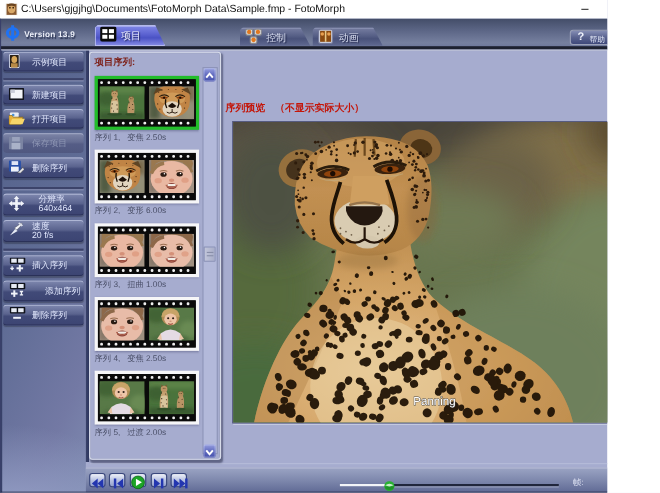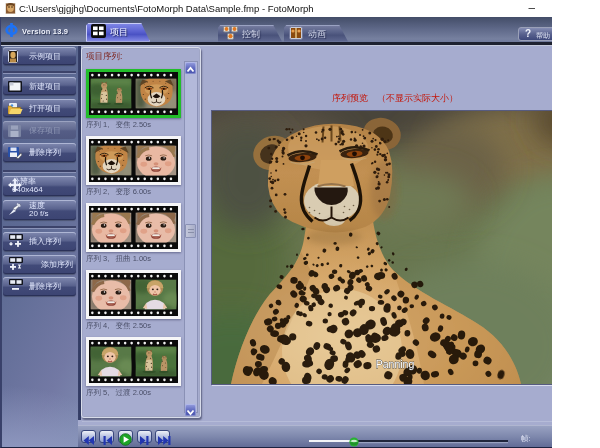--- a/index.html
+++ b/index.html
@@ -19,30 +19,30 @@
 
 #sidebar{position:absolute;left:0;top:46px;width:78px;height:402px;background:radial-gradient(170px 120px at 8px 430px,#9aa5cb,rgba(0,0,0,0) 75%),linear-gradient(115deg,#525f89 0%,#5f6c95 45%,#7379a4 80%,#7f8bb1 100%)}
 #sidebar .edge{position:absolute;right:-2.5px;top:0;width:2.5px;height:373.5px;background:linear-gradient(90deg,#39426a,#2e3760)}
 #sidebar .ledge{position:absolute;left:0;top:0;width:1.5px;height:100%;background:#39426a}
 .sbtn{position:absolute;left:3px;width:73px;border-radius:3px;background:linear-gradient(#8089b0 0%,#5a638e 45%,#414a78 55%,#3c4472 100%);box-shadow:inset 0 1px 0 #aeb6d4,inset 0 -1px 0 #2a3158,0 1px 1px rgba(0,0,0,.25);}
 .sbtn-dis{background:linear-gradient(#7e86a8 0%,#646c92 45%,#555d86 55%,#505880 100%);box-shadow:inset 0 1px 0 #9aa2c0}
 .sico{position:absolute;left:5px;top:2px;width:16px;height:14px}
 .ssep{position:absolute;left:3px;width:73px;height:2px;background:#3c436a;box-shadow:0 1px 0 #8b94b8}
 
 #panel{position:absolute;left:81px;top:46.5px;width:119.5px;height:371.5px;border:1.5px solid #d8dcea;border-radius:3px;box-shadow:1px 2px 1.5px rgba(25,30,60,.5),inset 0 0 0 0.5px #9aa0bc;box-sizing:border-box}
-#ptitle{position:absolute;left:4px;top:3.5px;font-size:8.5px;font-weight:normal;color:#7c1f17}
+#ptitle{position:absolute;left:4px;top:3.5px;font-size:8.5px;font-weight:bold;color:#7c1f17}
 .fitem{position:absolute;left:4px;width:95px;height:49px;background:#f6f6f8;box-shadow:0 1px 2px rgba(40,40,80,.5)}
 .fstrip{position:absolute;left:3px;top:3px;width:89px;height:43px;background:#0c0c0c}
 
 .flabel{position:absolute;left:4px;font-size:7.5px;color:#4a4f68;white-space:pre}
 
 #sbar{position:absolute;left:102px;top:13.5px;width:13.5px;height:352px;background:#b3b9da;border:1px solid #8a91b5;box-sizing:border-box}
 .sbtnarrow{position:absolute;left:0;width:11px;height:12px;background:linear-gradient(#98a0e0,#626cc0 50%,#4550ac);border-radius:2px;margin:0.5px;box-shadow:inset 0 0 0 1px rgba(230,235,255,0.35)}
 
-#prevlabel{position:absolute;left:205px;top:91.5px;width:380px;text-align:center;font-size:9px;font-weight:normal;color:#c41508}
+#prevlabel{position:absolute;left:205px;top:91.5px;width:380px;font-size:9px;font-weight:bold;color:#c41508}
 #photo{position:absolute;left:211px;top:110px;width:381px;height:273px;border:1px solid #565b80;box-shadow:1px 1px 0 #d8dcec}
 
 #bottombar{position:absolute;left:78px;top:425px;width:522px;height:23px;background:linear-gradient(#99a2c2,#7d87ac 50%,#5f6994 100%);border-top:1px solid #b0b6d0;box-sizing:border-box}
 .pbtn{position:absolute;top:4px;width:15px;height:13px;border-radius:3px;border:1px solid #39477c;background:linear-gradient(#eef1f8,#b9c3e2 50%,#93a0cc);box-sizing:border-box}
 #frames{position:absolute;top:8px;font-size:7.5px;color:#dde1f2}
 #wborder{position:absolute;left:0;top:17px;width:600px;height:431px;box-sizing:border-box;border-left:1px solid #39406a;border-right:1px solid #39406a;border-bottom:1px solid #1c2240;pointer-events:none}
 </style></head><body>
 <div id="win">
 <div id="title">
 <svg style="position:absolute;left:5px;top:3px" width="11" height="11" viewBox="0 0 11 11">
@@ -175,21 +175,21 @@
   <div class="sico"><svg width="14" height="14" viewBox="0 0 14 14">
             <g fill="#f0f3fa">
               <path d="M7 0 L9.5 3 L4.5 3 Z"></path>
               <path d="M7 14 L9.5 11 L4.5 11 Z"></path>
               <path d="M0 7 L3 4.5 L3 9.5 Z"></path>
               <path d="M14 7 L11 4.5 L11 9.5 Z"></path>
               <rect x="5.8" y="3" width="2.4" height="8"></rect>
               <rect x="3" y="5.8" width="8" height="2.4"></rect>
             </g>
           </svg></div>
-        <div style="position:absolute;left:9px;top:2px;font-size:8px;color:#dfe5fb;line-height:8px">分辨率<br>640x464</div>
+        <div style="position:absolute;left:32px;top:2px;font-size:8px;color:#dfe5fb;line-height:8px">分辨率<br>640x464</div>
       </div>
       <div class="sbtn" style="top:154px;height:20px">
   <div class="sico"><svg width="13" height="13" viewBox="0 0 13 13">
             <path d="M1 12 L6 6 L8 8 Z" fill="#e8ecf6"></path>
             <path d="M5.2 5.2 L11.5 0.8 L12.4 1.9 L7.2 7.2 Z" fill="#f4f6fb" stroke="#555" stroke-width="0.4"></path>
             <path d="M9.5 0 L13 3 L11.5 4 L8.6 1.2 Z" fill="#d8dce8"></path>
           </svg></div>
         <div style="position:absolute;left:26px;top:2px;font-size:8px;color:#dfe5fb;line-height:8px">速度<br>20 f/s</div>
       </div>
       <div class="ssep" style="top:179.5px"></div>

